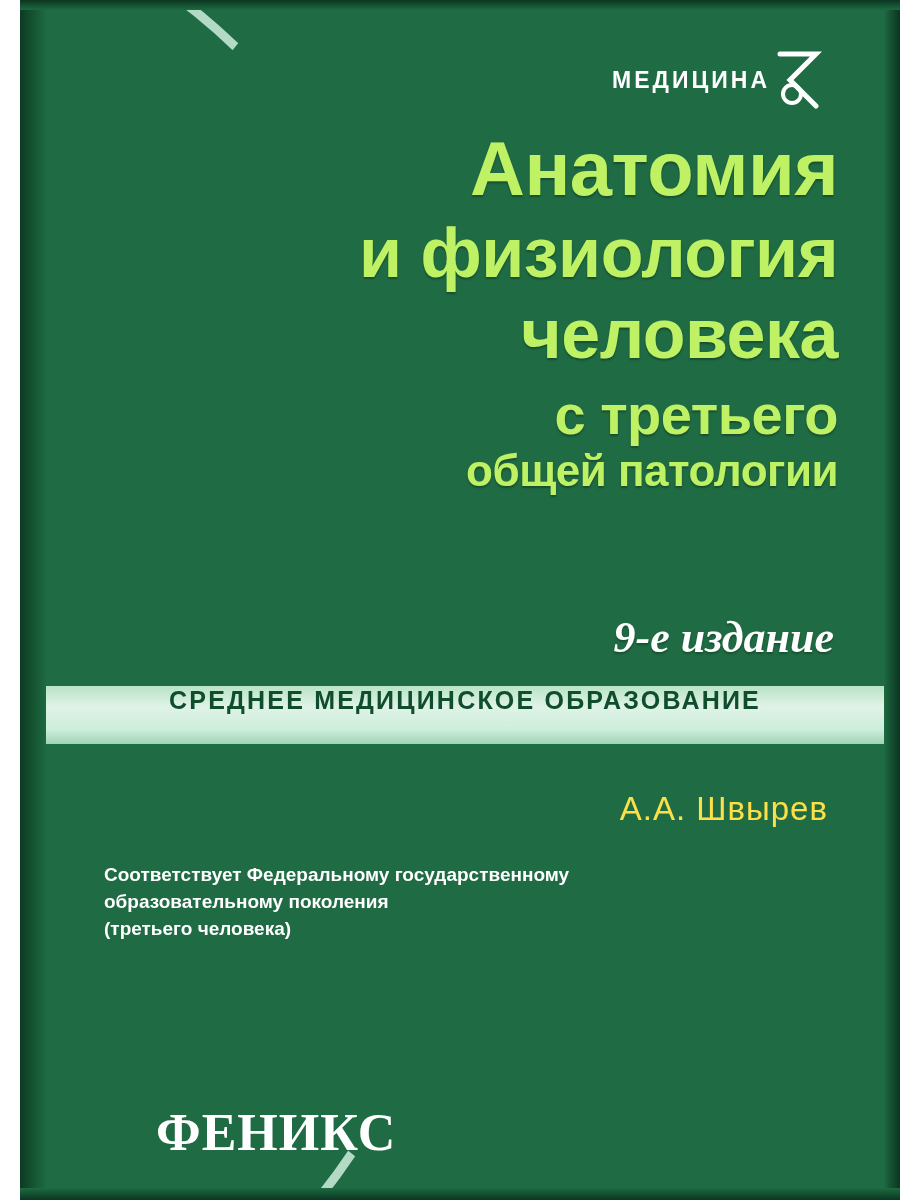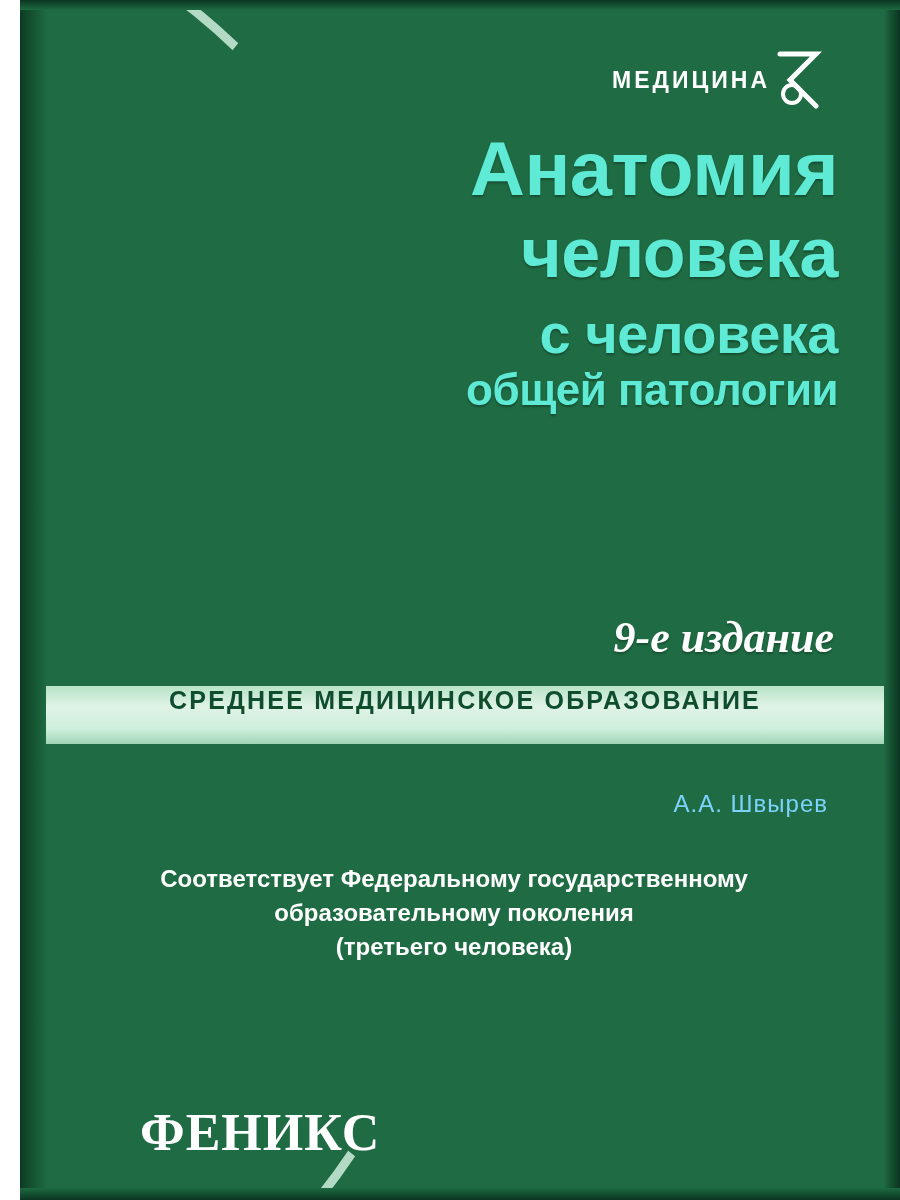--- a/index.html
+++ b/index.html
@@ -145,21 +145,21 @@
     position: relative;
   }
 
   
   .title-block {
     position: absolute;
     right: 62px;
     top: 130px;
     width: 660px;
     text-align: right;
-    color: #5eead4;
+    color: #bef264;
   }
   .title-line {
     font-weight: bold;
     line-height: 1.02;
     letter-spacing: -0.5px;
     text-shadow: 0 2px 2px rgba(0,0,0,0.28);
   }
   .t1 { font-size: 76px; }
   .t2 { font-size: 70px; margin-top: 10px; }
   .t3 { font-size: 70px; margin-top: 10px; }
@@ -198,40 +198,39 @@
     font-weight: bold;
     letter-spacing: 2.2px;
     text-transform: uppercase;
     white-space: nowrap;
   }
 
   .author {
     position: absolute;
     right: 72px;
     top: 790px;
-    color: #7dd3fc;
-    font-size: 24px;
+    color: #fde047;
+    font-size: 33px;
     letter-spacing: 1px;
   }
 
   .standard {
     position: absolute;
     right: 96px;
     top: 862px;
     width: 700px;
-    text-align: center;
-    color: #ffffff;
-    font-size: 24px;
+    color: #ffffff;
+    font-size: 19px;
     font-weight: bold;
     line-height: 1.42;
   }
 
   .publisher {
     position: absolute;
-    left: 120px;
+    left: 136px;
     bottom: 38px;
     color: #ffffff;
     font-family: "Liberation Serif", serif;
     font-weight: bold;
     font-size: 52px;
     letter-spacing: 1px;
   }
 </style>
 </head>
 <body>
@@ -254,22 +253,23 @@
       <span class="imprint-mark">
         <svg width="46" height="60" viewBox="0 0 46 60" xmlns="http://www.w3.org/2000/svg">
           <path d="M4 4 L40 4 L14 30 L40 56" fill="none" stroke="#ffffff" stroke-width="5" stroke-linecap="round"></path>
           <circle cx="16" cy="44" r="9" fill="none" stroke="#ffffff" stroke-width="4"></circle>
         </svg>
       </span>
     </div>
 
     <div class="title-block">
       <div class="title-line t1">Анатомия</div>
+      <div class="title-line t2">и физиология</div>
       <div class="title-line t3">человека</div>
-      <div class="title-line t4">с человека</div>
+      <div class="title-line t4">с третьего</div>
       <div class="title-line t5">общей патологии</div>
     </div>
 
     <div class="edition">9-е издание</div>
 
     <div class="band">
       <span class="band-text">Среднее медицинское образование</span>
     </div>
 
     <div class="author">А.А. Швырев</div>

